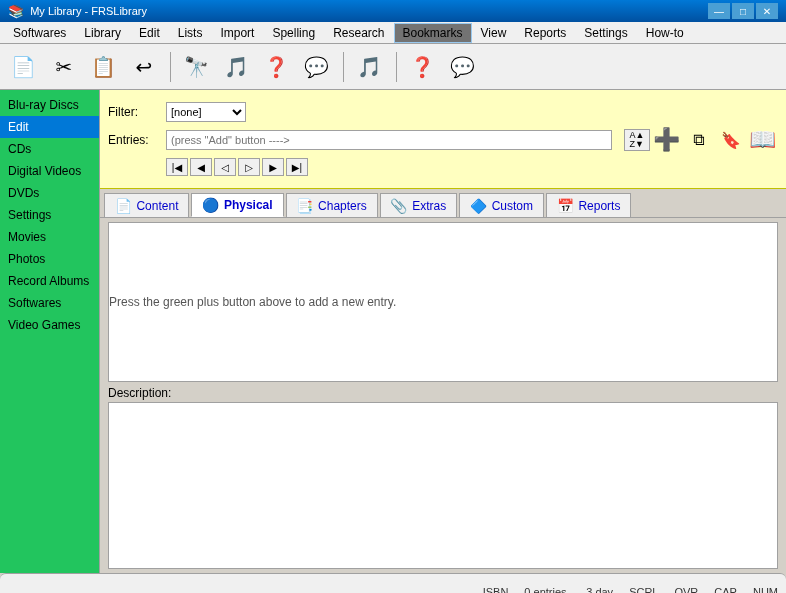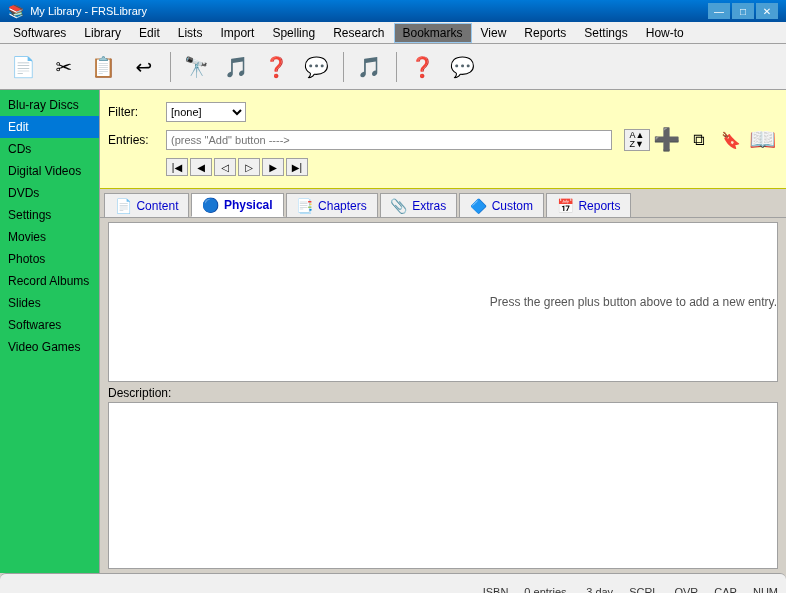--- a/index.html
+++ b/index.html
@@ -183,21 +183,21 @@
     
     #table-area {
       background: white;
       border: 1px solid #a0a0a0;
       margin: 4px 8px 4px 8px;
       flex: 1;
       min-height: 120px;
       max-height: 160px;
       display: flex;
       align-items: center;
-      justify-content: flex-end;
+      justify-content: flex-start;
       color: #555;
       font-size: 12px;
     }
 
     
     #desc-section {
       padding: 0 8px 4px 8px;
       display: flex;
       flex-direction: column;
       flex: 1;
@@ -282,21 +282,20 @@
   <div id="sidebar">
   <div class="sidebar-item">Blu-ray Discs</div>
       <div class="sidebar-item active">Edit</div>
       <div class="sidebar-item">CDs</div>
       <div class="sidebar-item">Digital Videos</div>
       <div class="sidebar-item">DVDs</div>
       <div class="sidebar-item">Settings</div>
       <div class="sidebar-item">Movies</div>
       <div class="sidebar-item">Photos</div>
       <div class="sidebar-item">Record Albums</div>
-      <div class="sidebar-item">Slides</div>
       <div class="sidebar-item">Softwares</div>
       <div class="sidebar-item">Video Games</div>
     </div>
 
   <div id="content-area">
 
     <div id="filter-bar">
       <div class="filter-row">
         <span class="filter-label">Filter:</span>
         <select class="filter-select">

